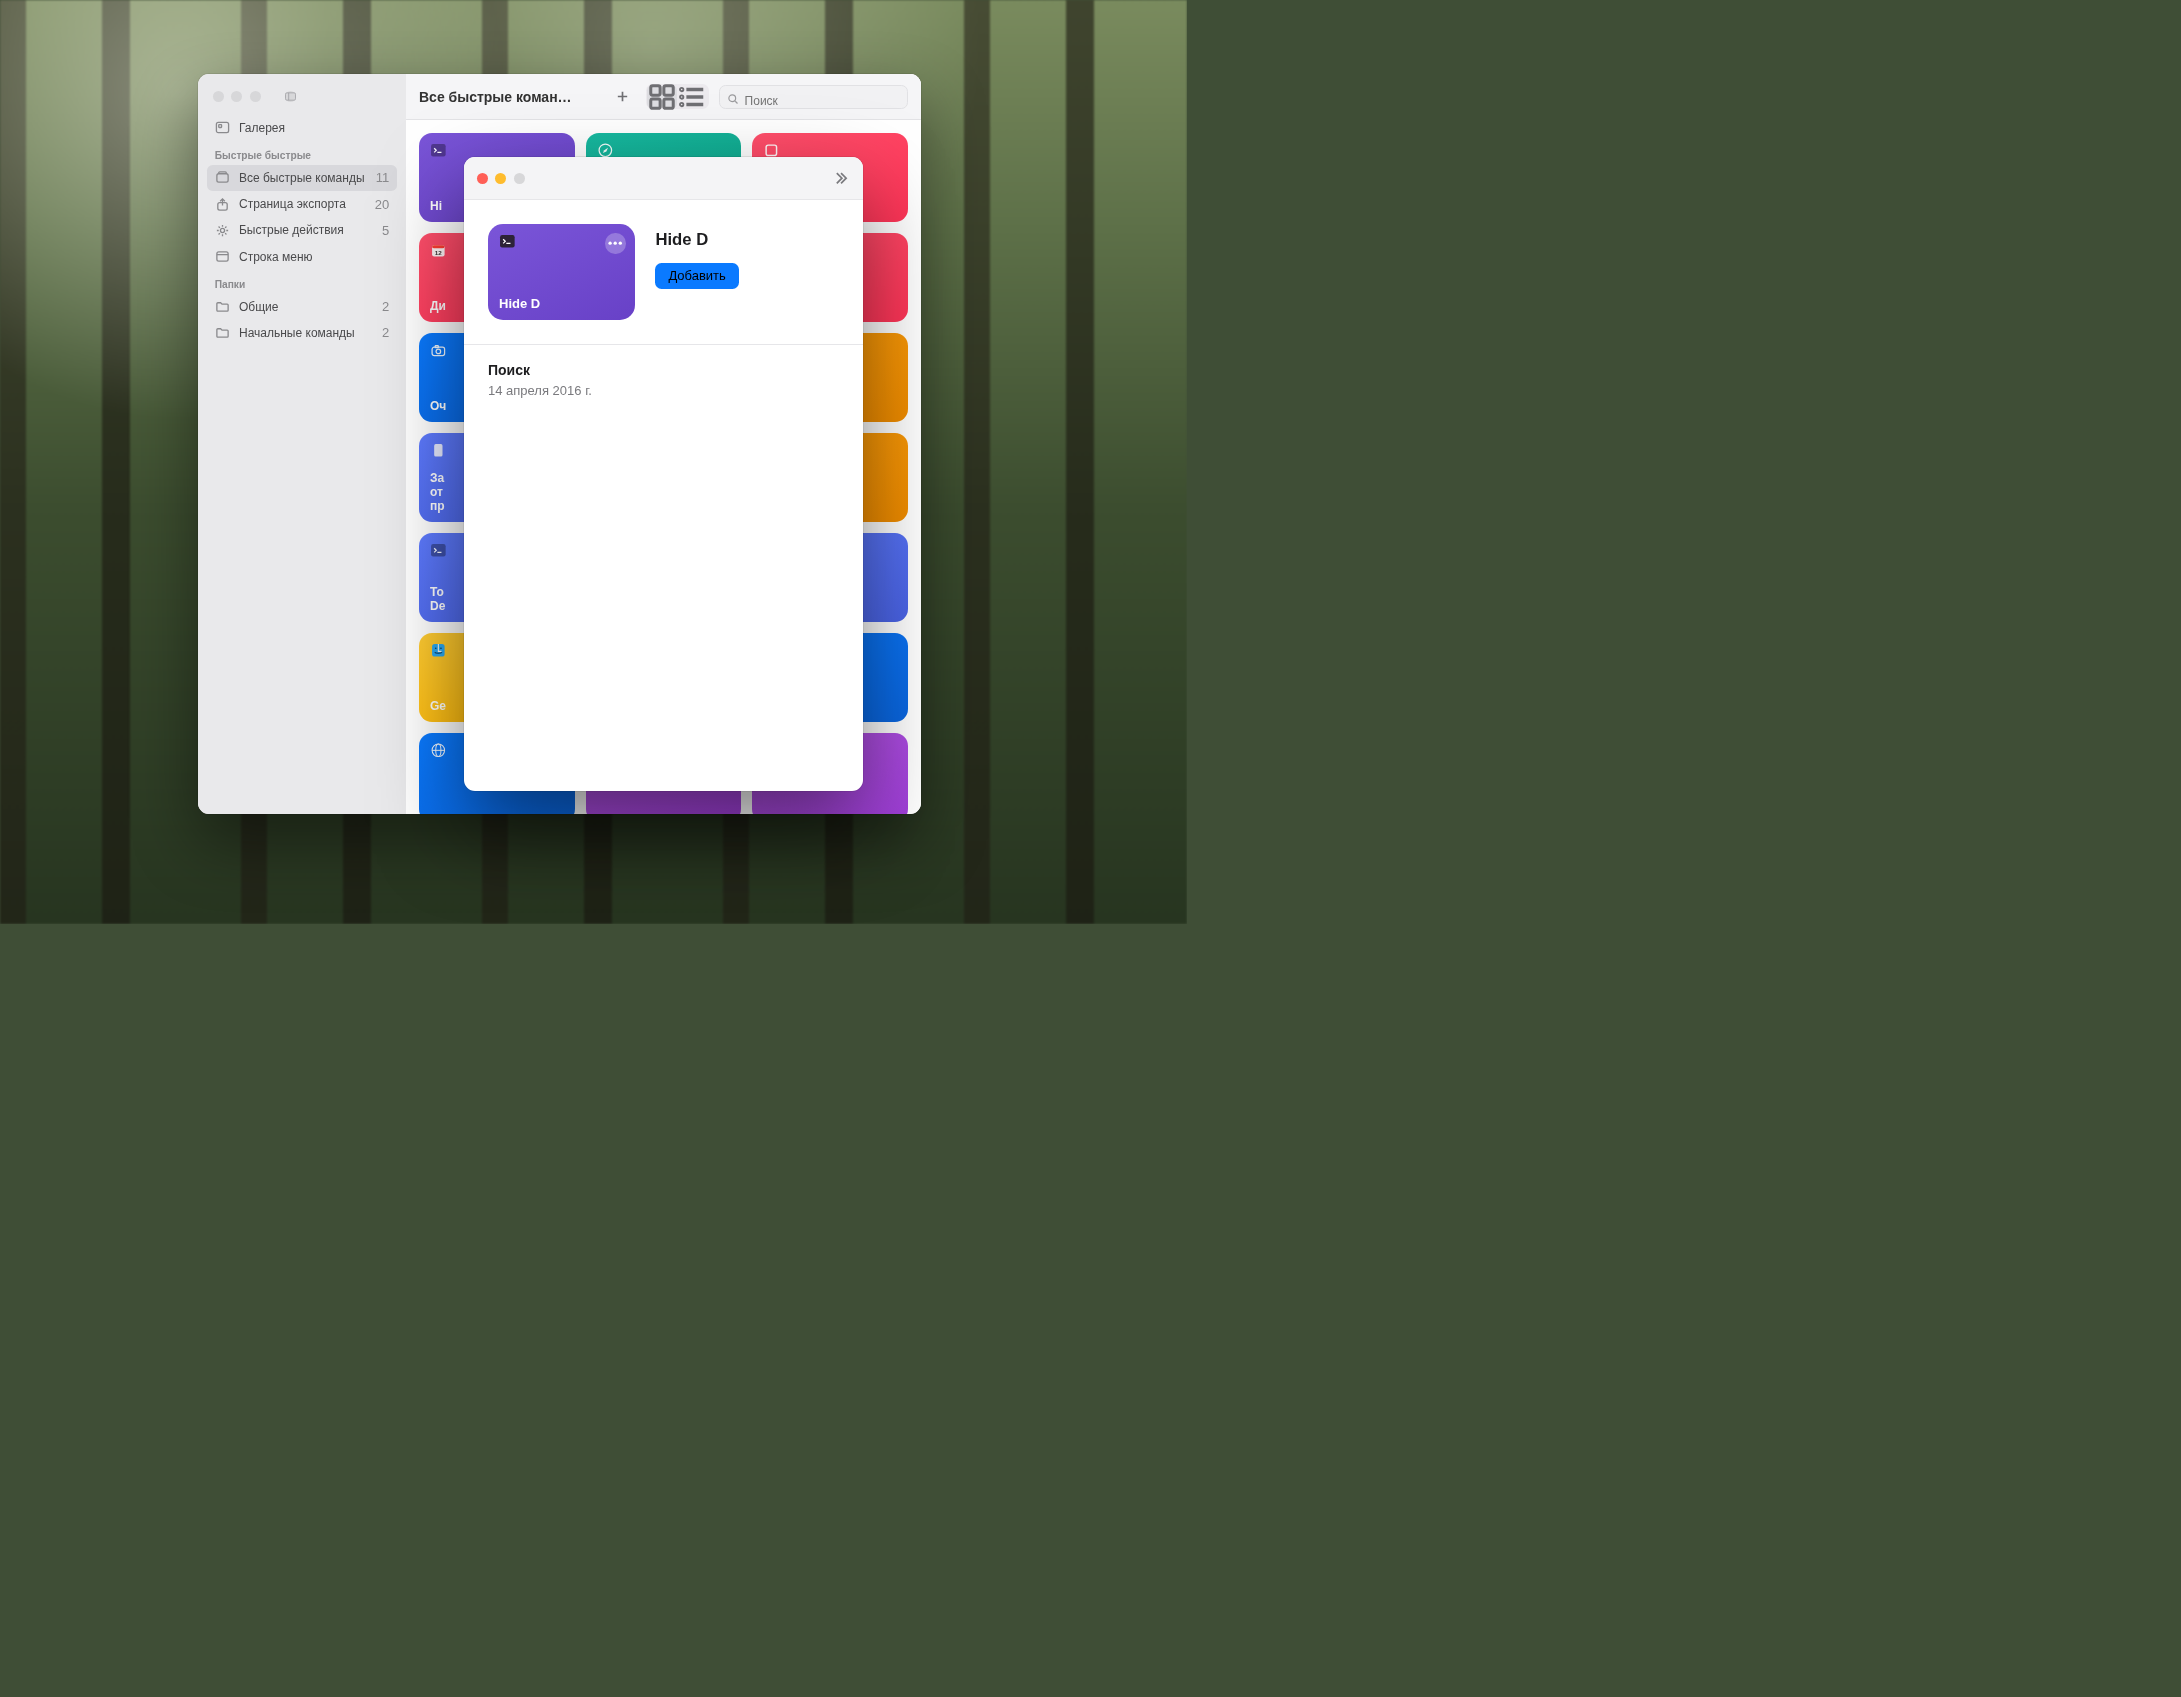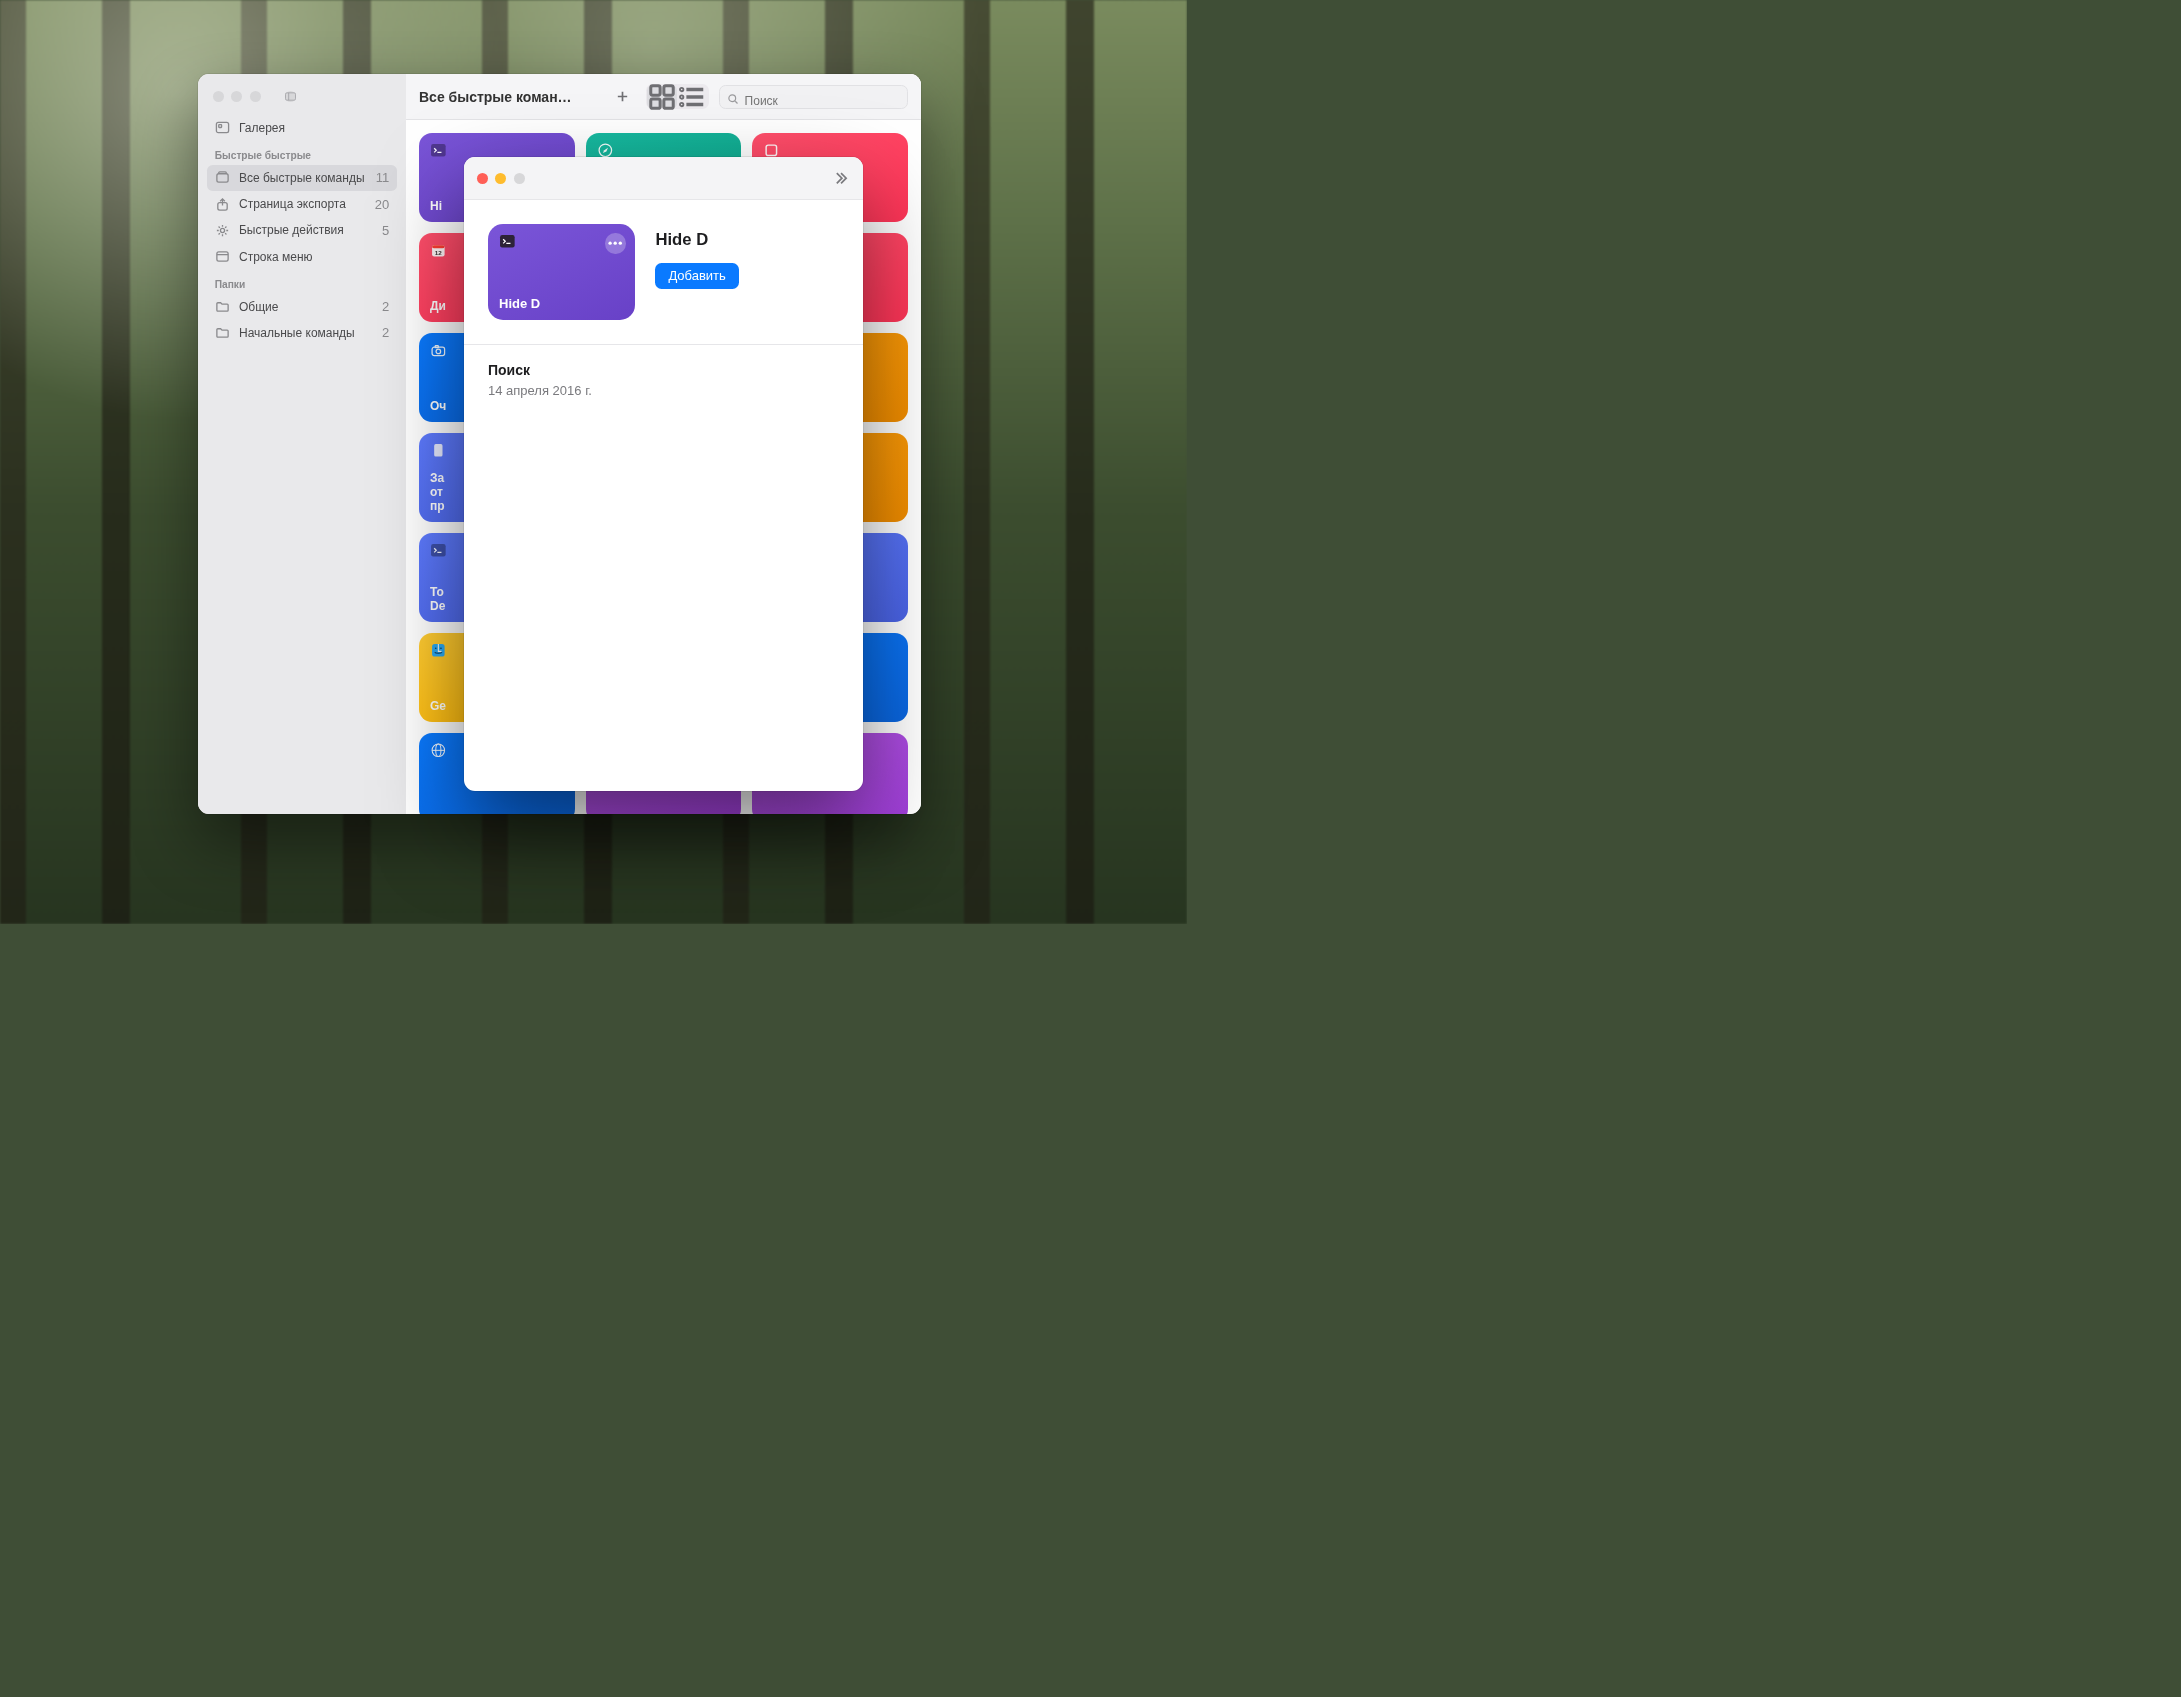--- a/index.html
+++ b/index.html
@@ -136,21 +136,21 @@
     padding:9.3px 11px;color:#fff;display:flex;flex-direction:column;justify-content:space-between;
     font-weight:600;font-size:13px;position:relative;
   }
   .hero-card .more{
     position:absolute;top:9.3px;right:9.3px;width:20.4px;height:20.4px;border-radius:50%;
     background:rgba(255,255,255,0.25);display:flex;align-items:center;justify-content:center;color:#fff;
   }
   .hero-card .cicon{width:16.7px;height:16.7px;}
   .hero-meta h2{font-size:16.7px;font-weight:700;color:#1e1e20;margin-top:5.6px;margin-bottom:13px;}
   .add-btn{
-    background:#0a7aff;color:#ffffff;border:none;border-radius:6.5px;
+    background:#0a7aff;color:#000000;border:none;border-radius:6.5px;
     padding:5.6px 13px;font-size:13px;font-weight:500;cursor:pointer;
   }
 
   .divider{height:0.9px;background:#e6e6e9;margin:24px -24px 0;}
   .section-head{font-size:14px;font-weight:700;color:#1e1e20;margin-top:16.7px;}
   .section-sub{font-size:13px;color:#7a7a7e;margin-top:5.6px;}
 
 </style>
 </head>
 <body>

